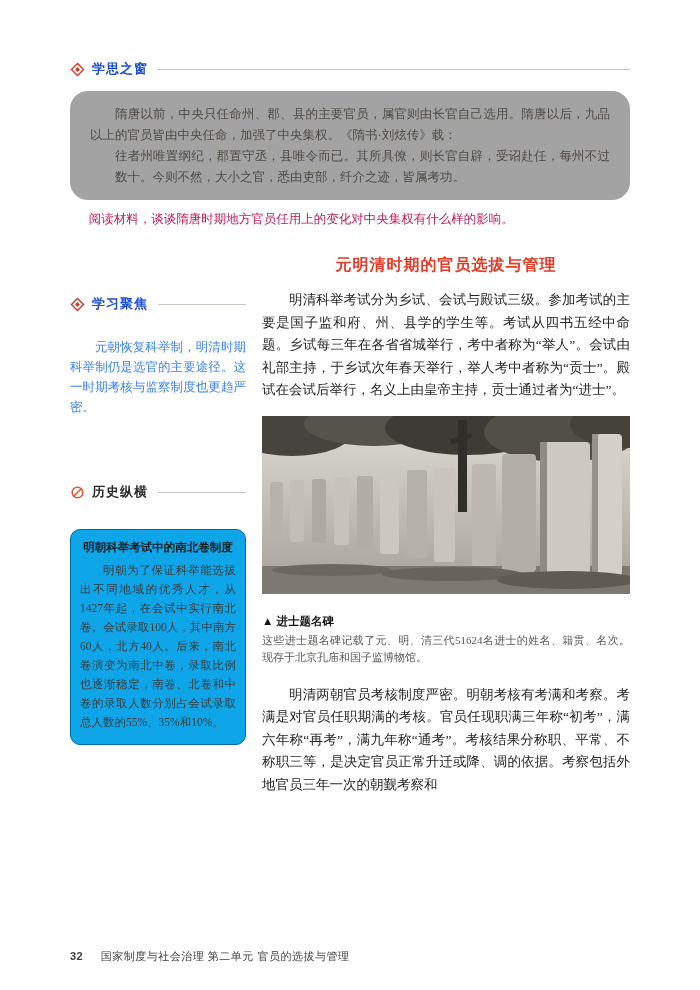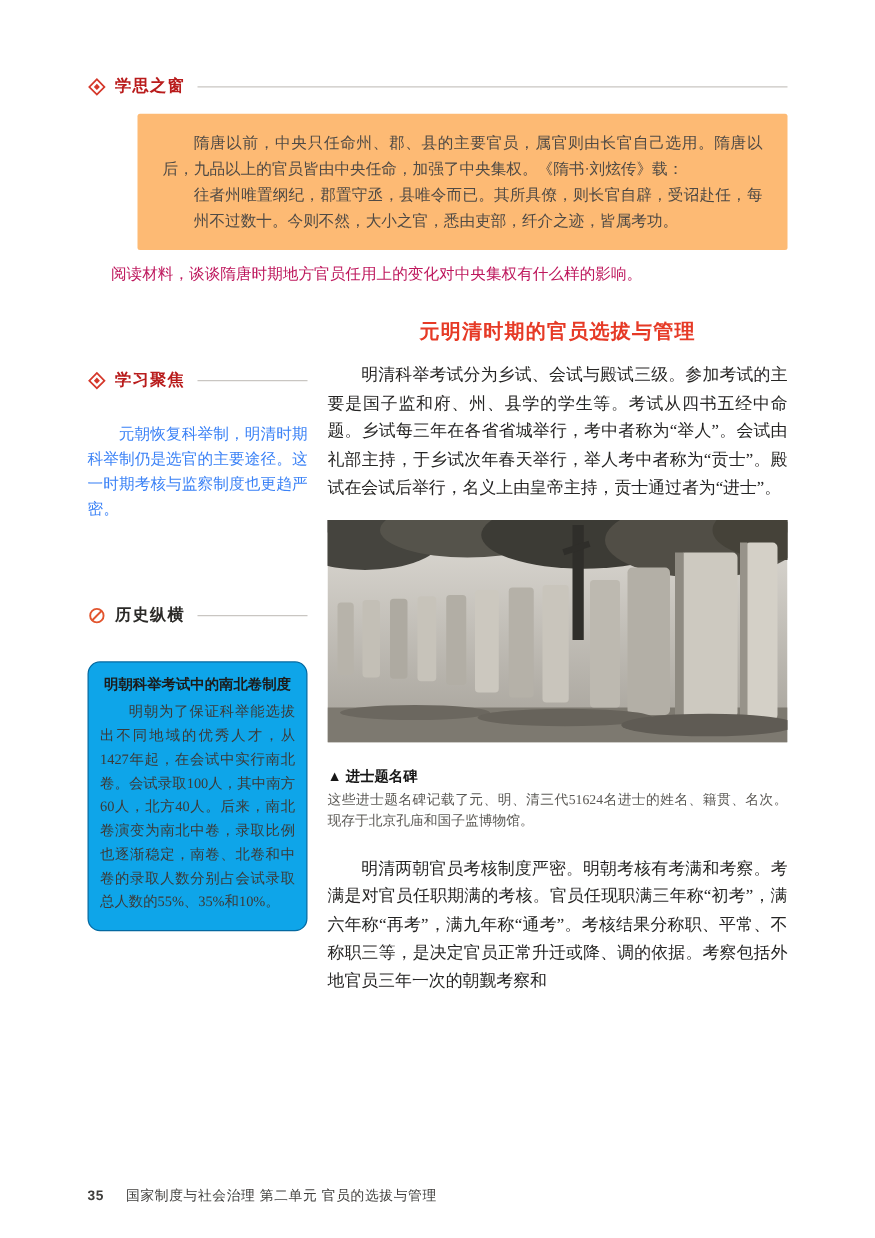--- a/index.html
+++ b/index.html
@@ -12,28 +12,28 @@
   }
   .content { position:absolute; left:70px; top:60px; width:560px; }
 
   
   .sec-header { display:flex; align-items:center; }
   .sec-icon { display:inline-flex; width:15px; height:15px; margin-right:7px; flex:0 0 auto; }
   .sec-label {
     font-family:"Liberation Sans","DejaVu Sans",sans-serif;
     font-weight:bold; font-size:13px; letter-spacing:1px; white-space:nowrap;
   }
-  .red-label { color:#b91c1c; }
+  .red-label { color:#1d4ed8; }
   .dark-label { color:#2b2a28; }
   .sec-line { flex:1; border-top:1px solid #c9c6c2; margin-left:10px; }
 
   
   .quote-box {
-    margin-top:13px; background:#fdba74; border-radius:2px;
-    padding:13px 20px 12px; font-size:12.5px; line-height:21px; color:#4f4a45;margin-left:40px;
+    margin-top:13px; background:#a3a3a3; border-radius:18px;
+    padding:13px 20px 12px; font-size:12.5px; line-height:21px; color:#4f4a45;
   }
   .q-intro { text-indent:2em; text-align:justify; }
   .q-body  { padding-left:2em; text-align:justify; }
   .question {
     margin-top:10px; color:#be185d; font-size:12.5px; line-height:19px;
     text-indent:1.5em;
   }
 
   
   .columns { display:flex; margin-top:26px; }
@@ -191,16 +191,16 @@
             <p class="cap-text">这些进士题名碑记载了元、明、清三代51624名进士的姓名、籍贯、名次。现存于北京孔庙和国子监博物馆。</p>
           </figcaption>
         </figure>
 
         <p class="para para-last">明清两朝官员考核制度严密。明朝考核有考满和考察。考满是对官员任职期满的考核。官员任现职满三年称“初考”，满六年称“再考”，满九年称“通考”。考核结果分称职、平常、不称职三等，是决定官员正常升迁或降、调的依据。考察包括外地官员三年一次的朝觐考察和</p>
       </main>
     </div>
   </div>
 
   <footer class="page-footer">
-    <span class="pg-num">35</span>
+    <span class="pg-num">32</span>
     <span class="pg-text">国家制度与社会治理 第二单元  官员的选拔与管理</span>
   </footer>
 </div>
 
 </body></html>

